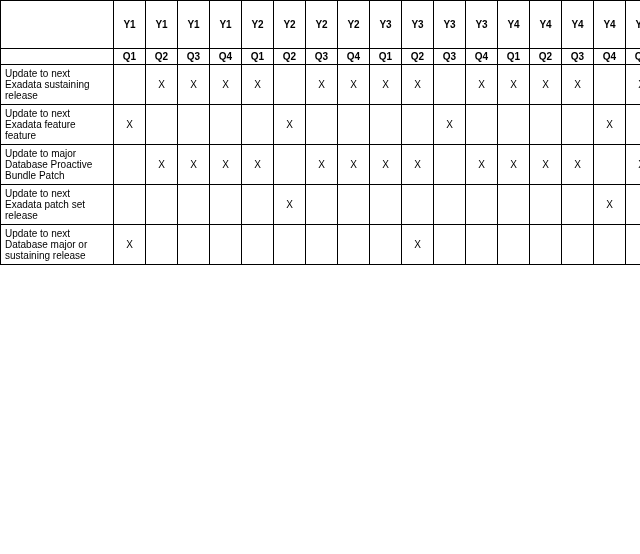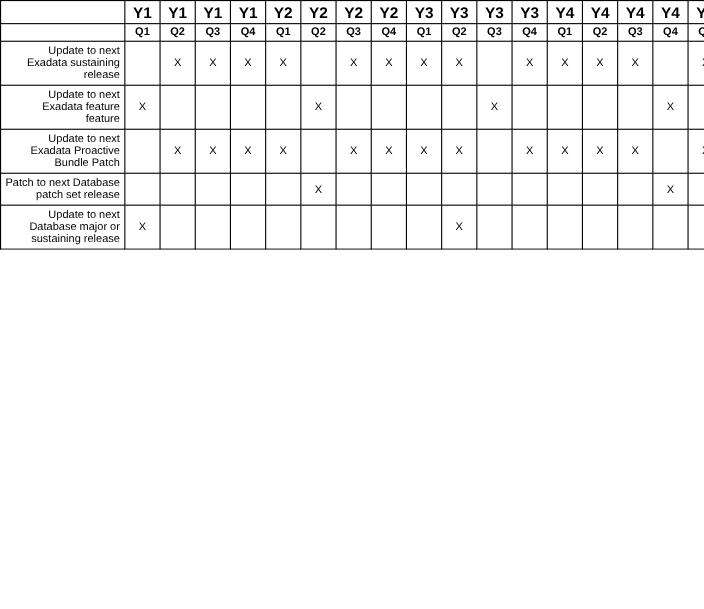--- a/index.html
+++ b/index.html
@@ -21,36 +21,36 @@
     th, td {
       border: 1px solid #000;
       text-align: center;
       vertical-align: middle;
       padding: 2px 1px;
       font-size: 10px;
       word-wrap: break-word;
     }
     .action-col {
       width: 113px;
-      text-align: right;
+      text-align: left;
       padding: 3px 4px;
       font-weight: normal;
     }
     .action-header {
       font-weight: bold;
       text-align: left;
       padding: 3px 4px;
     }
     .col-year {
       width: 32px;
     }
     .year-header {
       font-weight: bold;
-      font-size: 14px;
-      padding: 2px 1px;
+      font-size: 10px;
+      padding: 18px 1px;
     }
     .quarter-header {
       font-weight: bold;
       font-size: 10px;
       padding: 2px 1px;
     }
     .data-cell {
       font-size: 10px;
     }
     tr:nth-child(odd) td {
@@ -144,41 +144,41 @@
           <td class="col-year data-cell"></td>
           <td class="col-year data-cell">X</td>
           <td class="col-year data-cell"></td>
           <td class="col-year data-cell"></td>
           <td class="col-year data-cell"></td>
           <td class="col-year data-cell"></td>
           <td class="col-year data-cell">X</td>
           <td class="col-year data-cell"></td>
         </tr>
         <tr>
-          <td class="action-col">Update to next Exadata Proactive Bundle Patch</td>
-          <td class="col-year data-cell"></td>
-          <td class="col-year data-cell">X</td>
-          <td class="col-year data-cell">X</td>
-          <td class="col-year data-cell">X</td>
-          <td class="col-year data-cell">X</td>
-          <td class="col-year data-cell"></td>
-          <td class="col-year data-cell">X</td>
-          <td class="col-year data-cell">X</td>
-          <td class="col-year data-cell">X</td>
-          <td class="col-year data-cell">X</td>
-          <td class="col-year data-cell"></td>
-          <td class="col-year data-cell">X</td>
-          <td class="col-year data-cell">X</td>
-          <td class="col-year data-cell">X</td>
-          <td class="col-year data-cell">X</td>
-          <td class="col-year data-cell"></td>
-          <td class="col-year data-cell">X</td>
-        </tr>
-        <tr>
-          <td class="action-col">Patch to next Database patch set release</td>
+          <td class="action-col">Update to major Database Proactive Bundle Patch</td>
+          <td class="col-year data-cell"></td>
+          <td class="col-year data-cell">X</td>
+          <td class="col-year data-cell">X</td>
+          <td class="col-year data-cell">X</td>
+          <td class="col-year data-cell">X</td>
+          <td class="col-year data-cell"></td>
+          <td class="col-year data-cell">X</td>
+          <td class="col-year data-cell">X</td>
+          <td class="col-year data-cell">X</td>
+          <td class="col-year data-cell">X</td>
+          <td class="col-year data-cell"></td>
+          <td class="col-year data-cell">X</td>
+          <td class="col-year data-cell">X</td>
+          <td class="col-year data-cell">X</td>
+          <td class="col-year data-cell">X</td>
+          <td class="col-year data-cell"></td>
+          <td class="col-year data-cell">X</td>
+        </tr>
+        <tr>
+          <td class="action-col">Update to next Exadata patch set release</td>
           <td class="col-year data-cell"></td>
           <td class="col-year data-cell"></td>
           <td class="col-year data-cell"></td>
           <td class="col-year data-cell"></td>
           <td class="col-year data-cell"></td>
           <td class="col-year data-cell">X</td>
           <td class="col-year data-cell"></td>
           <td class="col-year data-cell"></td>
           <td class="col-year data-cell"></td>
           <td class="col-year data-cell"></td>

